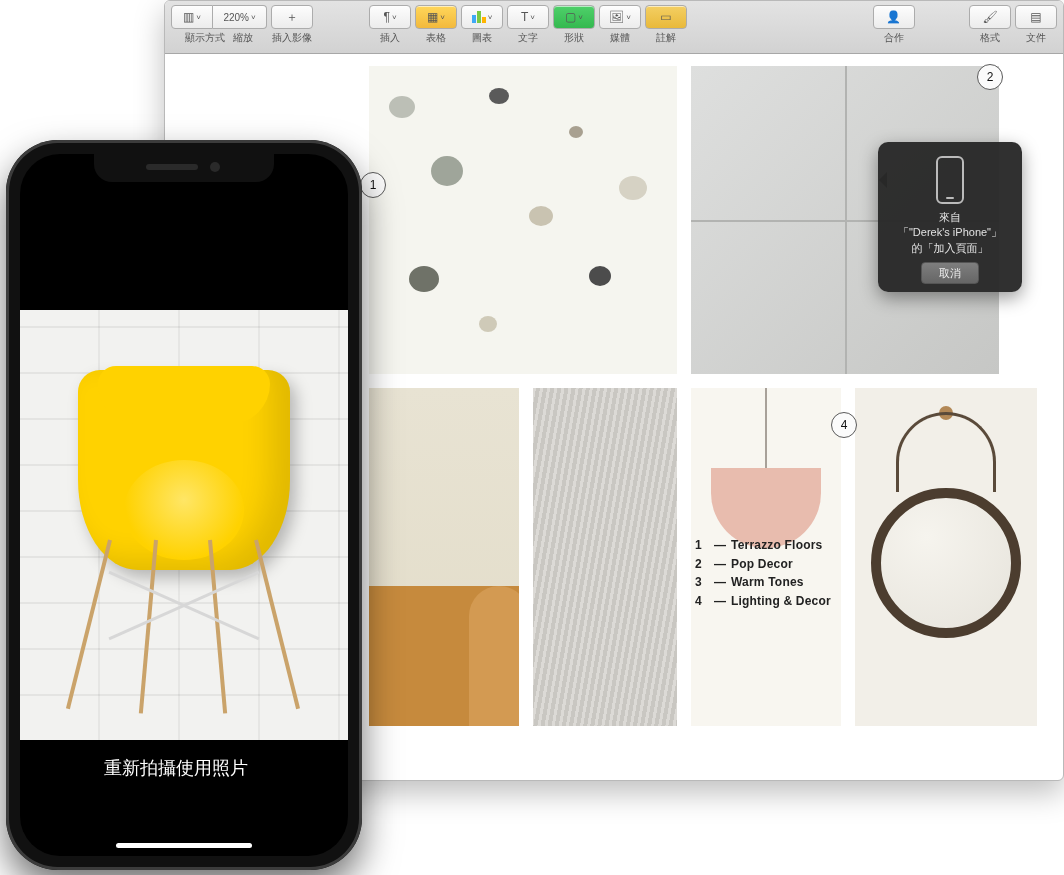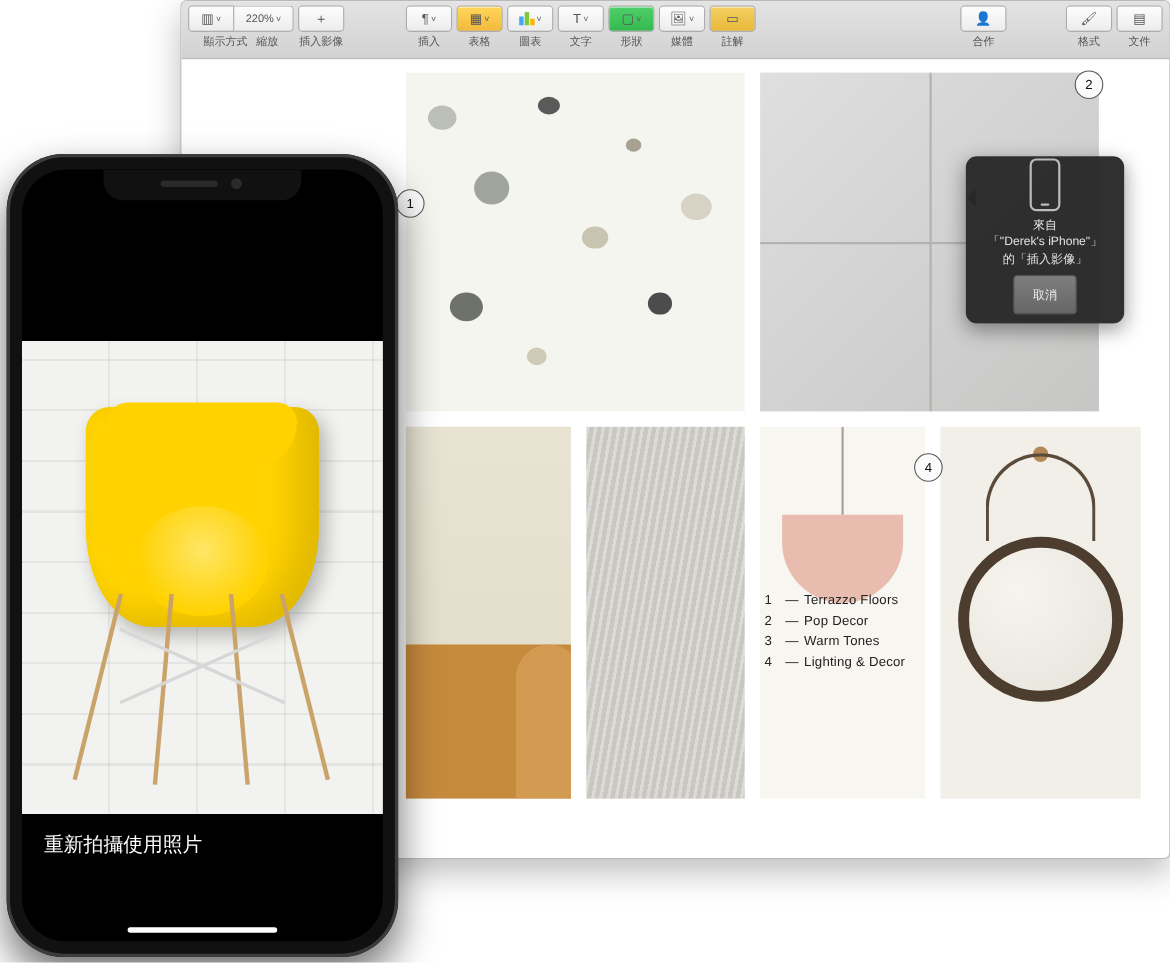--- a/index.html
+++ b/index.html
@@ -49,36 +49,36 @@
   .tile-lamp { left: 322px; top: 322px; width: 150px; height: 338px; background:#f8f6f0; }
   .lamp-cord { position:absolute; left:50%; top:0; width:2px; height:80px; background:#a8a199; transform:translateX(-50%); }
   .lamp-shade { position:absolute; left:50%; top:80px; transform:translateX(-50%); width:110px; height:80px; background:#e8bcae; border-radius:0 0 55px 55px; }
   
   .tile-mirror { left: 486px; top: 322px; width: 182px; height: 338px; background:#f2efe8; }
   .hook { position:absolute; left:50%; top:18px; transform:translateX(-50%); width:14px; height:14px; background:#b38856; border-radius:50%; }
   .strap { position:absolute; left:50%; top:24px; width:100px; height:80px; border:3px solid #5a4a3a; border-bottom:none; border-radius:60px 60px 0 0; transform:translateX(-50%); }
   .mirror { position:absolute; left:50%; top:100px; transform:translateX(-50%); width:150px; height:150px; border-radius:50%; border:10px solid #4c3d2f; background:radial-gradient(circle at 35% 30%, #f6f4ee,#e6e3db); }
 
   .headline { position: absolute; left: 46px; top: 200px; font-weight: 800; letter-spacing: -4px; color: #111; font-size: 114px; line-height: .90; white-space: pre; }
-  .legend { position: absolute; left: 326px; top: 470px; font-size: 12px; font-weight: 400; color: #222; line-height: 1.55; letter-spacing: .2px; }
+  .legend { position: absolute; left: 326px; top: 470px; font-size: 12px; font-weight: 700; color: #222; line-height: 1.55; letter-spacing: .2px; }
   .legend div span.num { display:inline-block; width:14px; }
   .legend div span.dash { display:inline-block; width:22px; text-align:center; }
 
   .step-bubble { position: absolute; width: 26px; height: 26px; border-radius: 50%; background: #fbfbfb; border: 1px solid #5a5a5a; display: flex; align-items: center; justify-content: center; font-size: 12px; font-weight: 500; color: #111; z-index: 30; }
   .step1 { left: -9px; top: 106px; }
   .step2 { left: 608px; top: -2px; }
   .step4 { left: 462px; top: 346px; }
 
   
-  .popover { position:absolute; left: 713px; top: 141px; width: 144px; background: rgba(40,40,40,.96); border-radius: 10px; padding: 2px 8px 8px; color: #e2e2e2; font-size: 11px; text-align: center; box-shadow: 0 6px 18px rgba(0,0,0,.4); }
+  .popover { position:absolute; left: 713px; top: 141px; width: 144px; background: rgba(40,40,40,.96); border-radius: 10px; padding: 14px 8px 8px; color: #e2e2e2; font-size: 11px; text-align: center; box-shadow: 0 6px 18px rgba(0,0,0,.4); }
   .popover::before { content:""; position:absolute; left:-7px; top:30px; border:8px solid transparent; border-right-color: rgba(40,40,40,.96); }
   .phone-ico { width: 28px; height: 48px; border: 2px solid #bbb; border-radius: 6px; margin: 0 auto 6px; position: relative; }
   .phone-ico::after { content:""; position:absolute; left:8px; right:8px; bottom:3px; height:2px; background:#bbb; border-radius:2px; }
   .popover .msg { line-height: 1.4; margin-bottom: 6px; white-space: pre-line; }
-  .popover button { width: 58px; height: 36px; border-radius: 4px; border: 1px solid #555; background: linear-gradient(#7e7e7e,#666); color: #eee; font-size: 11px; cursor: pointer; }
+  .popover button { width: 58px; height: 22px; border-radius: 4px; border: 1px solid #555; background: linear-gradient(#7e7e7e,#666); color: #eee; font-size: 11px; cursor: pointer; }
 
   
   .iphone { position: absolute; left: 6px; top: 140px; width: 356px; height: 730px; background: #111; border-radius: 52px; padding: 14px; box-shadow: 0 18px 36px rgba(0,0,0,.55), inset 0 0 0 3px #3c3c3c; z-index: 50; }
   .iphone .screen { width: 100%; height: 100%; background: #000; border-radius: 40px; overflow: hidden; position: relative; }
   .notch { position:absolute; top:0; left:50%; transform:translateX(-50%); width:180px; height:28px; background:#111; border-radius: 0 0 18px 18px; z-index:5; }
   .notch::before { content:""; position:absolute; left:52px; top:10px; width:52px; height:6px; background:#2a2a2a; border-radius:4px; }
   .notch::after { content:""; position:absolute; right:54px; top:8px; width:10px; height:10px; background:#2a2a2a; border-radius:50%; }
 
   .photo-area { position:absolute; left:0; right:0; top:156px; height:430px; background: #fff; }
   .brick-wall { position:absolute; inset:0; background: #f2f2f0; overflow:hidden; }
@@ -89,21 +89,21 @@
   .seat { position:absolute; left:14px; top:20px; width:212px; height:200px; background:#ffd200; border-radius: 22px 22px 60px 60px / 22px 22px 90px 90px; box-shadow: inset -20px -10px 30px rgba(0,0,0,.12), 6px 8px 16px rgba(0,0,0,.25); }
   .seat::before { content:""; position:absolute; left:20px; right:20px; top:-4px; height:58px; background:#ffd200; border-radius:18px 18px 40px 40px; }
   .seat-scoop { position:absolute; left:46px; top:90px; width:120px; height:100px; background: radial-gradient(ellipse at 50% 40%, #ffe666, #ffd200 70%); border-radius:50%; }
   .legs { position:absolute; left:20px; top:190px; width:200px; height:174px; }
   .leg { position:absolute; bottom:0; width:4px; height:174px; background:#caa36a; transform-origin: top center; }
   .l1 { left:24px; transform: rotate(14deg); } .l2 { left:70px; transform: rotate(5deg); }
   .l3 { left:124px; transform: rotate(-5deg);} .l4 { left:170px; transform: rotate(-14deg);}
   .xwire { position:absolute; left:18px; top:64px; width:164px; height:3px; background:#d7d7d7; transform: rotate(24deg); }
   .xwire2 { position:absolute; left:18px; top:64px; width:164px; height:3px; background:#d7d7d7; transform: rotate(-24deg); }
 
-  .cam-bottom { position:absolute; left:0; right:16px; bottom:0; height:118px; display:flex; align-items:flex-start; justify-content:flex-start; padding: 18px 20px 0; color:#fff; font-size:18px; }
+  .cam-bottom { position:absolute; left:0; right:16px; bottom:0; height:118px; display:flex; align-items:flex-start; justify-content:center; padding: 18px 20px 0; color:#fff; font-size:18px; }
   .home-ind { position:absolute; bottom:8px; left:50%; transform:translateX(-50%); width:136px; height:5px; background:#fff; border-radius:4px; }
 
 </style>
 </head>
 <body>
 
 <div class="mac-window">
 
   <div class="toolbar">
     <div class="tool-group">
@@ -253,21 +253,21 @@
           <span>2</span>
         </div>
       <div class="step-bubble step4">
           <span>4</span>
         </div>
     </div>
   </div>
 
   <div class="popover">
     <div class="phone-ico"></div>
-    <div class="msg"><span>來自</span><br><span>「"Derek's iPhone"」</span><br><span>的「插入影像」</span></div>
+    <div class="msg"><span>來自</span><br><span>「"Derek's iPhone"」</span><br><span>的「加入頁面」</span></div>
     <button>取消</button>
   </div>
 </div>
 
 <div class="iphone">
   <div class="screen">
     <div class="notch"></div>
 
     <div class="photo-area">
       <div class="brick-wall"></div>

